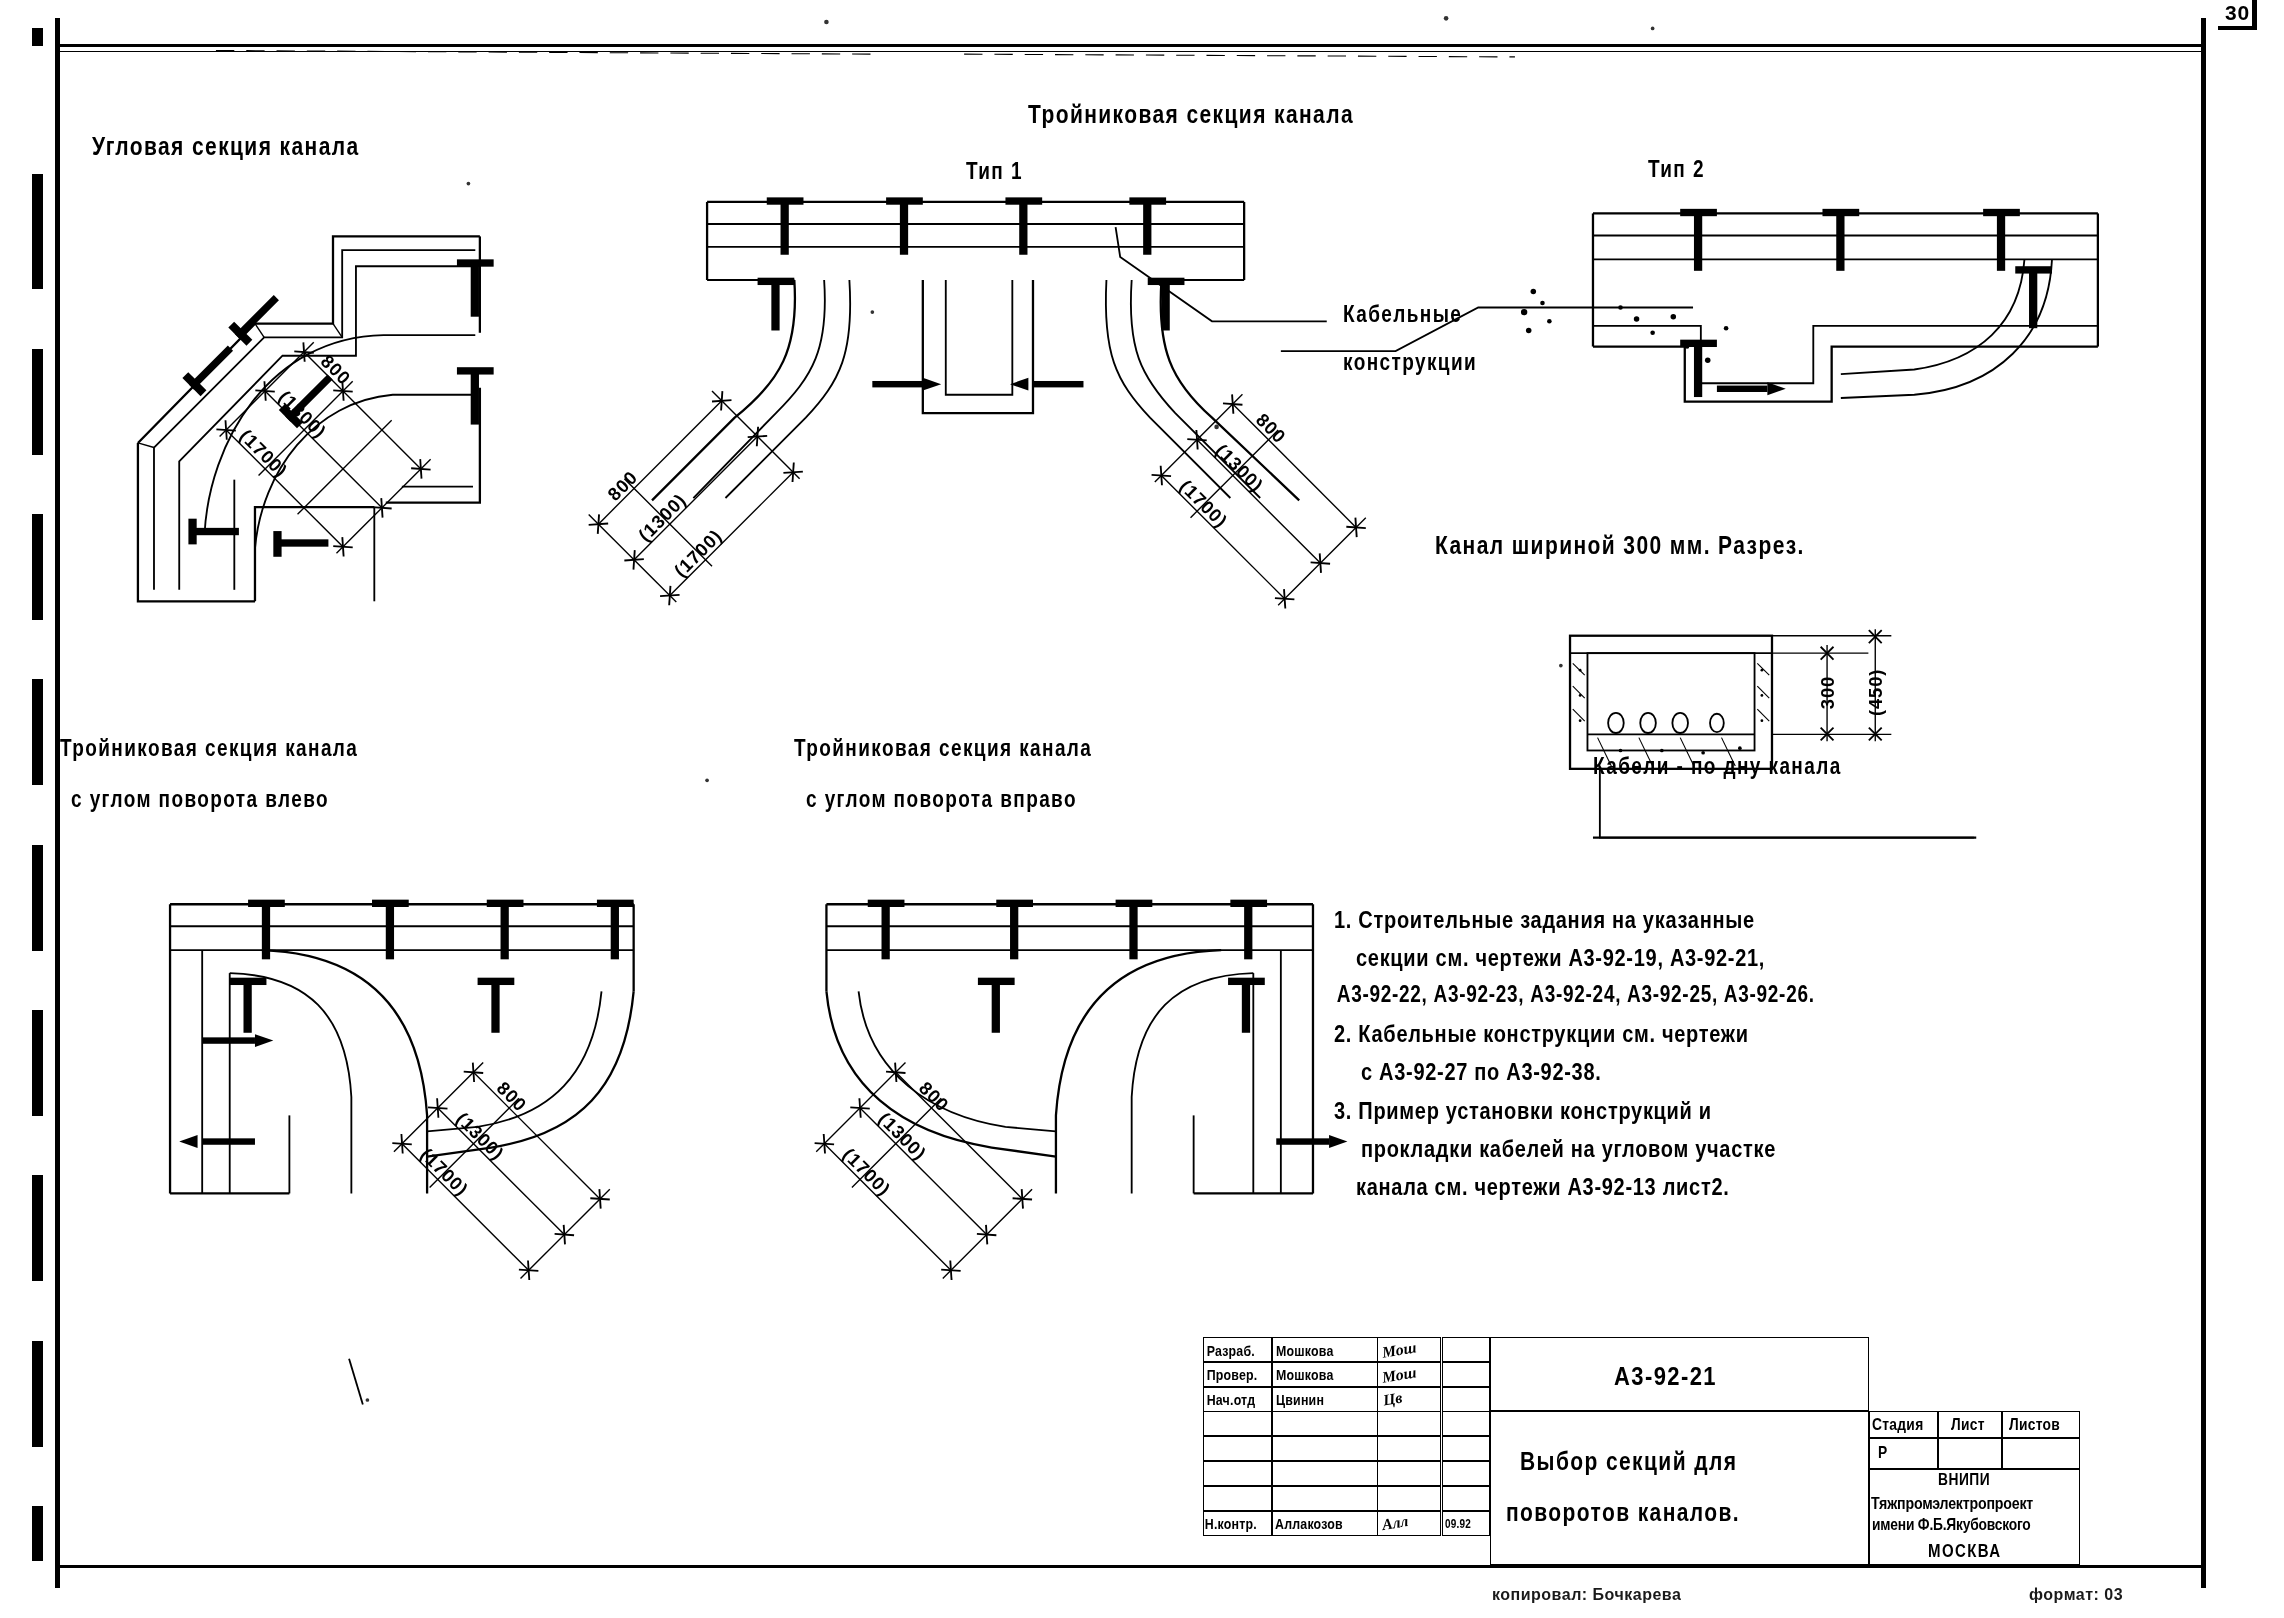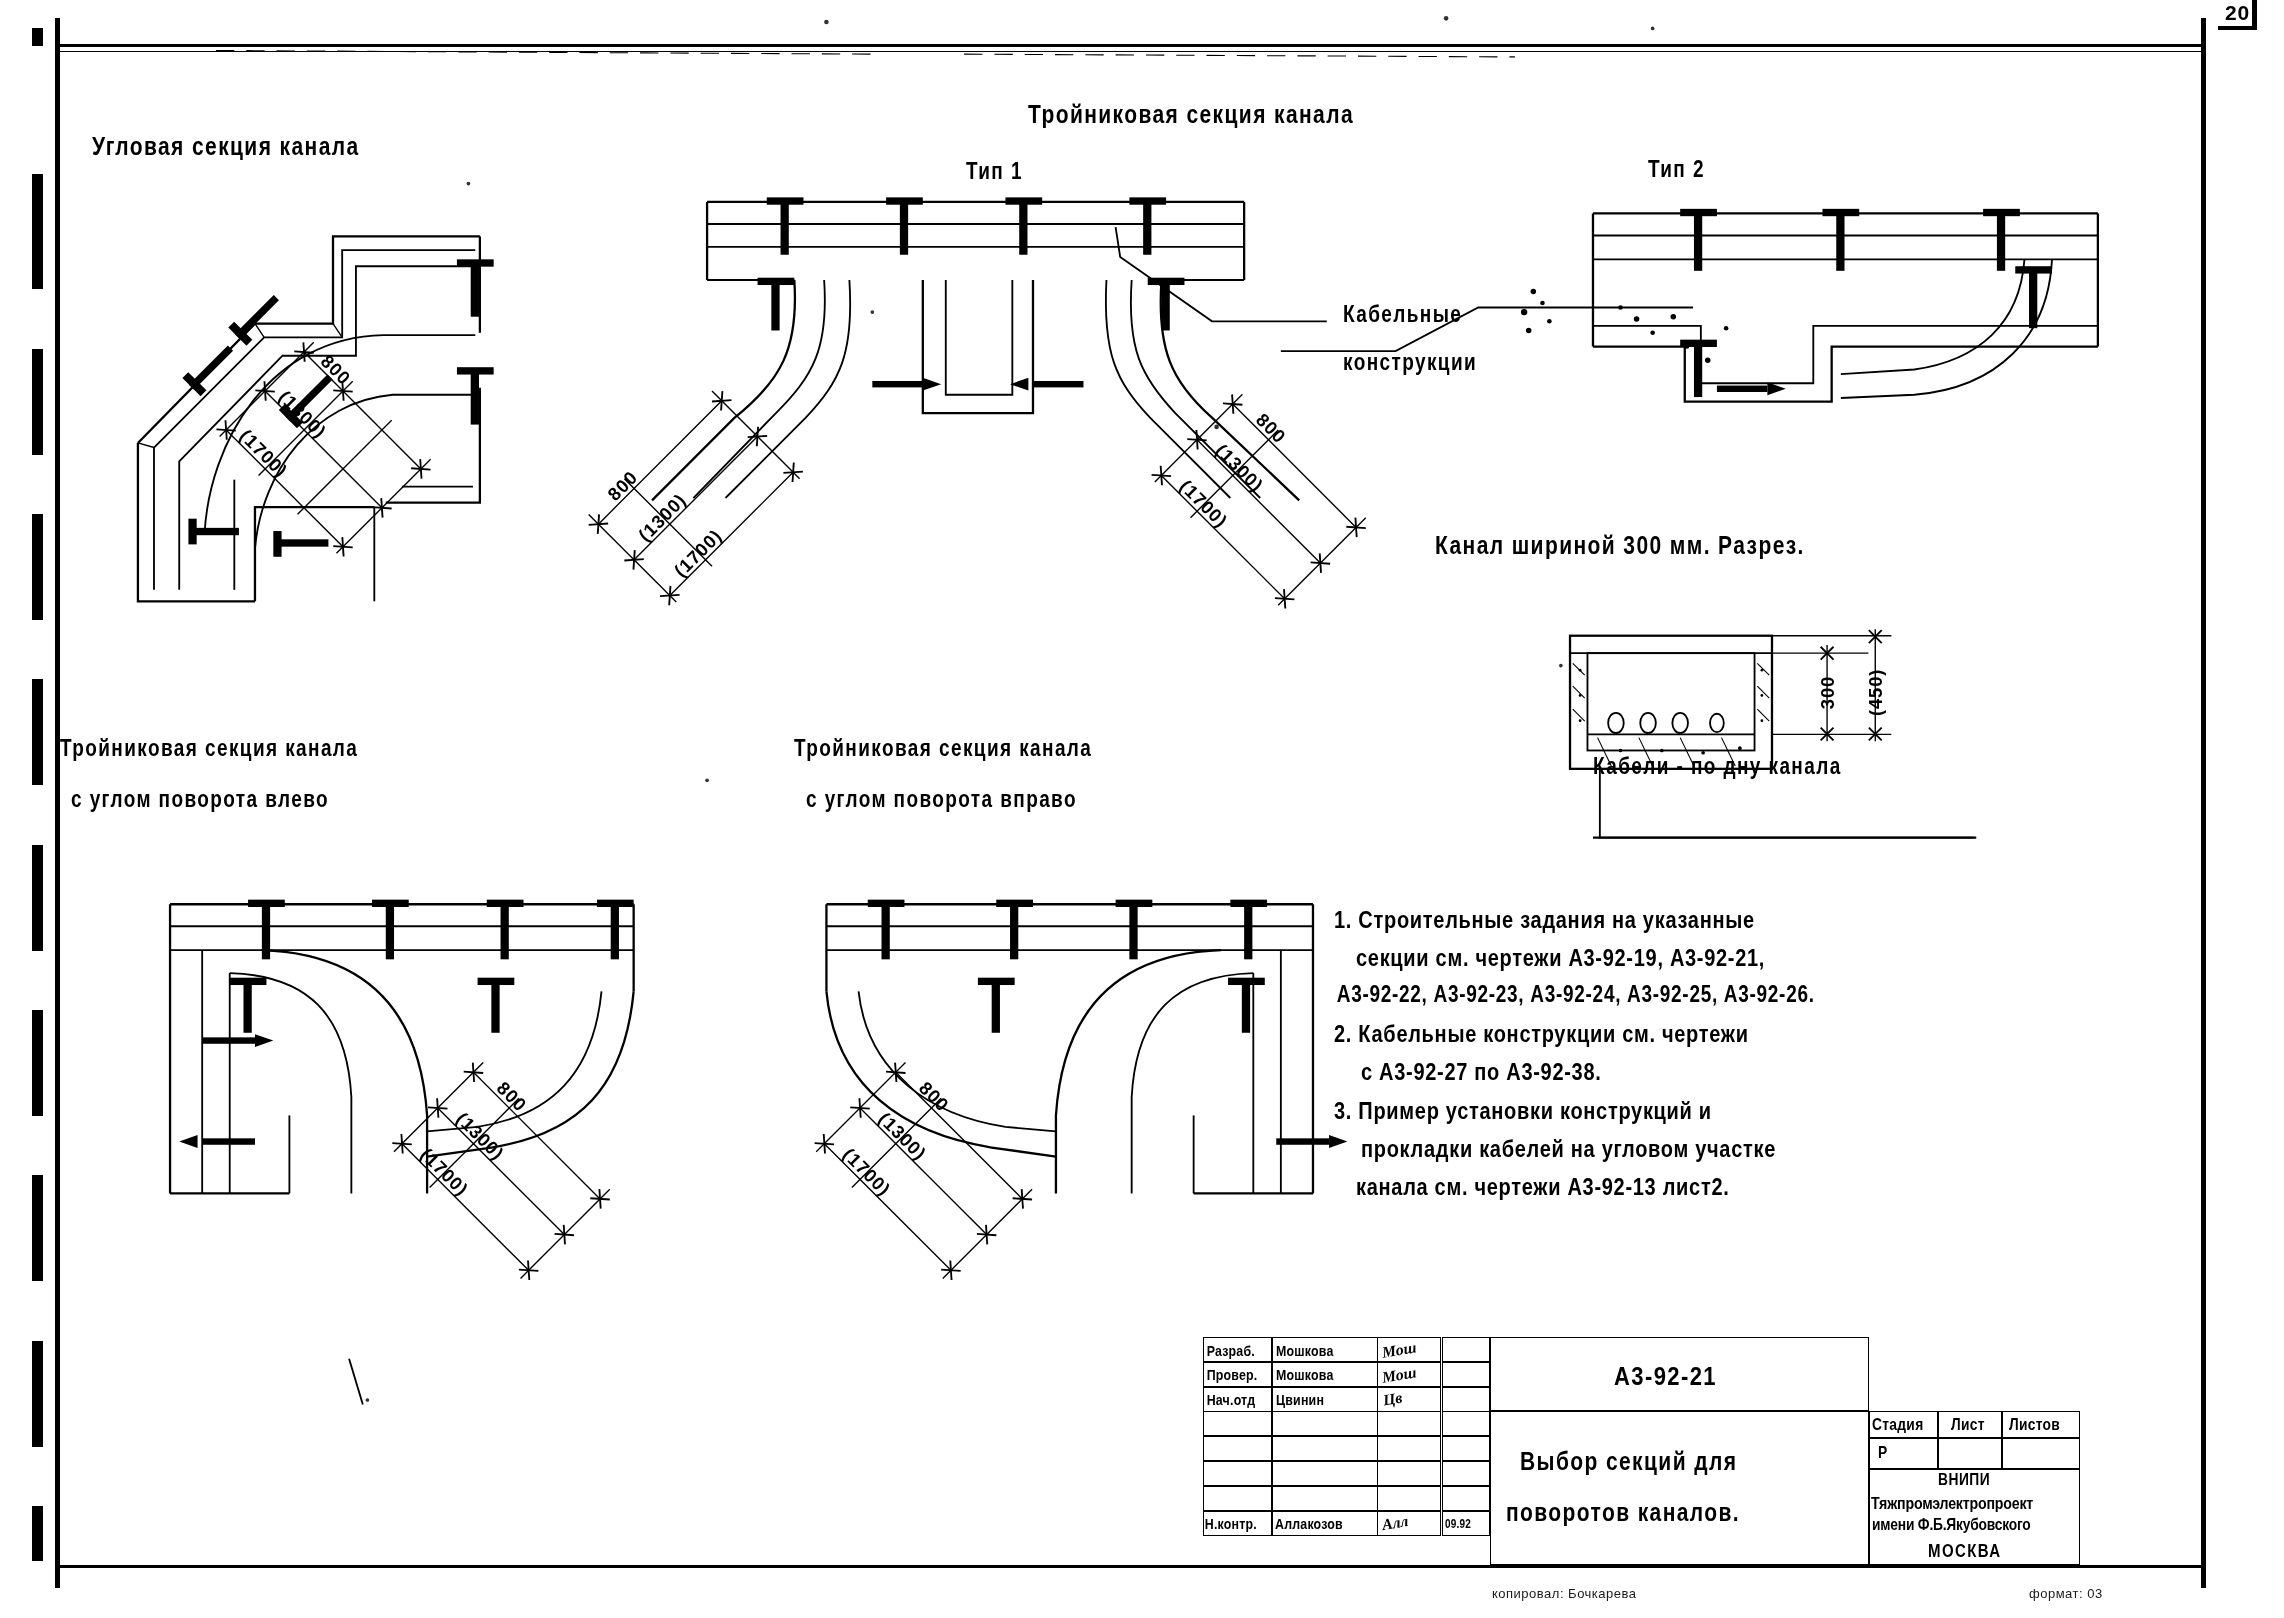--- a/index.html
+++ b/index.html
@@ -68,21 +68,21 @@
   .tb .t-xs{font-size:12.4px;letter-spacing:0.2px;}
   .tb .t-s{font-size:13.8px;letter-spacing:0.3px;}
   .tb .t-m{font-size:21px;letter-spacing:1.4px;}
   .tb .t-l{font-size:22px;letter-spacing:1.4px;}
   .sig{
     position:absolute;font-family:"Liberation Serif",serif;
     font-style:italic;font-weight:bold;font-size:15.6px;
     transform:rotate(-9deg);
   }
 
-  .footer{position:absolute;font-size:13px;font-weight:normal;
+  .footer{position:absolute;font-size:16px;font-weight:bold;
           letter-spacing:0.5px;color:#1a1a1a;white-space:nowrap;}
 
   .cornernum{position:absolute;right:6.4px;top:0.9px;font-size:21px;
              font-weight:bold;letter-spacing:0.9px;}
   .cornerbar{position:absolute;right:0px;top:26px;width:39px;height:4.1px;background:#000;}
   .cornerbar2{position:absolute;right:0px;top:0px;width:4.1px;height:29px;background:#000;}
 </style>
 </head>
 <body>
 
@@ -99,21 +99,21 @@
   <div class="punch" style="top:349px;height:106px;"></div>
   <div class="punch" style="top:514px;height:106px;"></div>
   <div class="punch" style="top:679px;height:106px;"></div>
   <div class="punch" style="top:845px;height:106px;"></div>
   <div class="punch" style="top:1010px;height:106px;"></div>
   <div class="punch" style="top:1175px;height:106px;"></div>
   <div class="punch" style="top:1341px;height:106px;"></div>
   <div class="punch" style="top:1506px;height:55px;"></div>
 
   <div style="position:absolute;right:27.5px;top:0;width:92px;height:37px;">
-    <span class="cornernum">20</span>
+    <span class="cornernum">30</span>
     <span class="cornerbar"></span>
     <span class="cornerbar2"></span>
   </div>
 
   <svg width="2284" height="1618" style="pointer-events:none" viewBox="0 0 4975 3525">
     <line class="ln thin" x1="470" y1="110" x2="1900" y2="118" stroke-dasharray="40 26"></line>
     <line class="ln thin" x1="2100" y1="118" x2="3300" y2="124" stroke-dasharray="40 26"></line>
     <circle cx="1800" cy="48" r="5" fill="#333" stroke="none"></circle>
     <circle cx="3150" cy="40" r="5" fill="#333" stroke="none"></circle>
     <circle cx="3600" cy="62" r="4" fill="#333" stroke="none"></circle>

